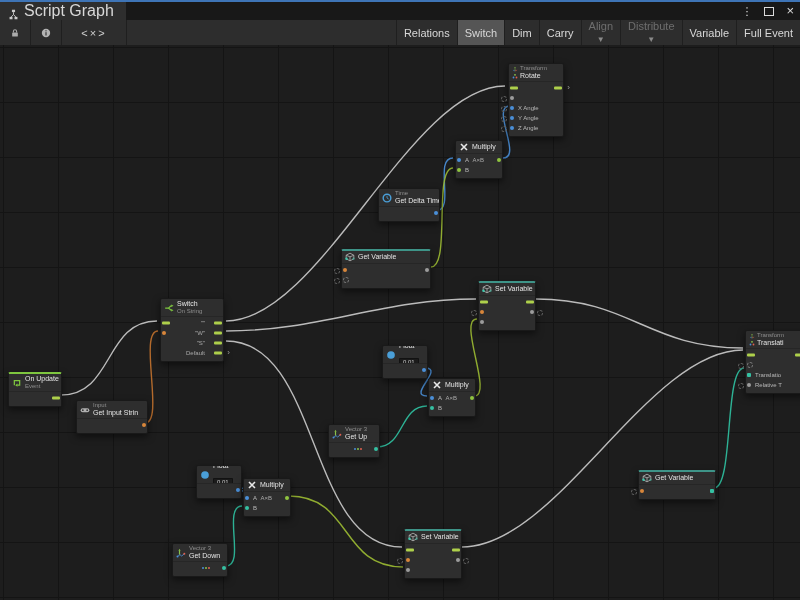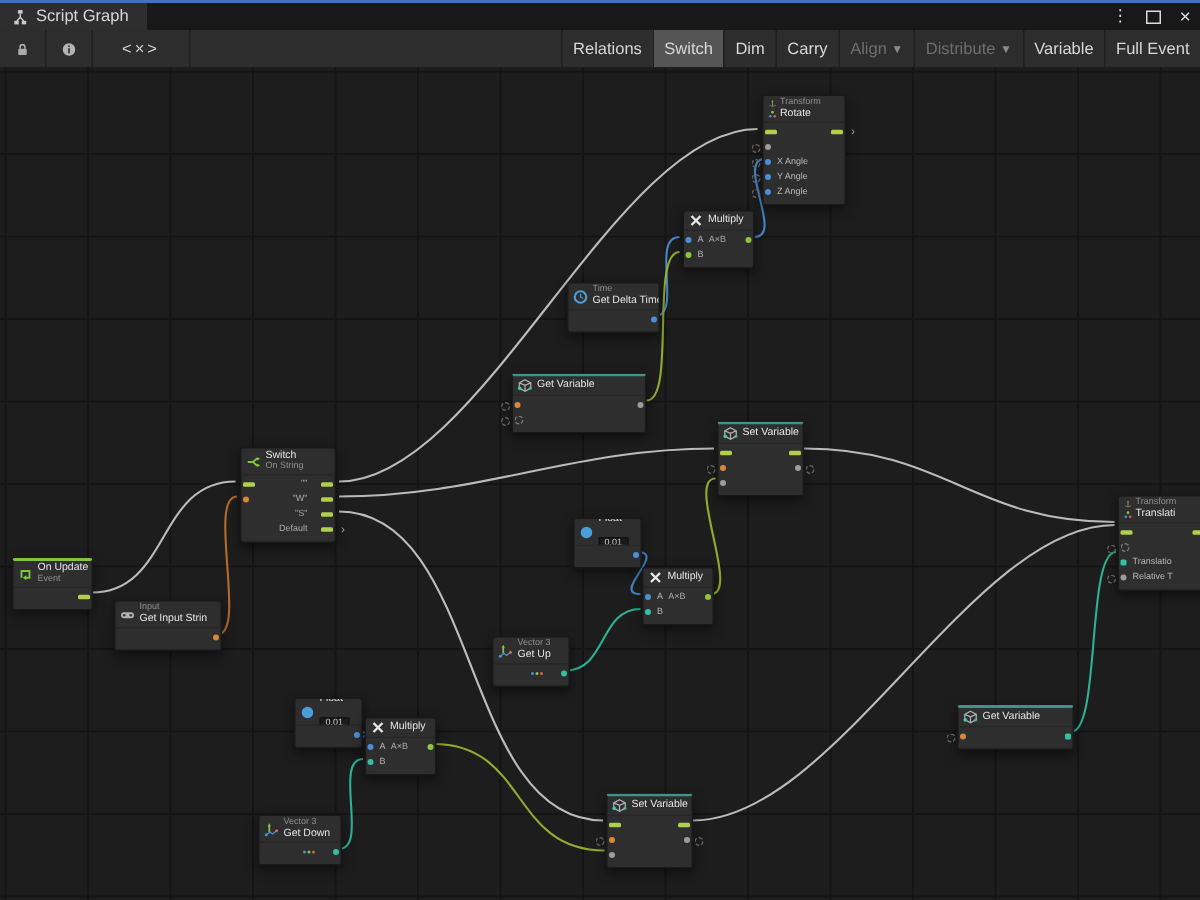--- a/index.html
+++ b/index.html
@@ -2,21 +2,21 @@
 <html><head>
 <meta charset="utf-8">
 <style>
   html,body{margin:0;padding:0;background:#111;}
   body{width:800px;height:600px;position:relative;overflow:hidden;
        font-family:"Liberation Sans", sans-serif; -webkit-font-smoothing:antialiased;}
   
   .topline{height:2px;background:#3e74b6;}
   .tabbar{height:18px;background:#181818;display:flex;align-items:stretch;position:relative;}
   .tab{background:#2e2e2e;display:flex;align-items:center;gap:5px;padding:0 12px 0 8px;
-       color:#d8d8d8;font-size:11px;}
+       color:#d8d8d8;font-size:16px;}
   .tab .ticon{width:11px;height:11px;display:inline-block;}
   .winctl{position:absolute;right:6px;top:1px;display:flex;gap:12px;align-items:center;color:#dcdcdc;height:16px;}
   .winctl .menu{font-size:11px;line-height:16px;}
   .winctl .maxbox{width:8px;height:7px;border:1.5px solid #dcdcdc;display:inline-block;}
   .winctl .close{font-size:13px;line-height:14px;}
   
   .toolbar{height:25px;background:#2d2d2d;border-bottom:1px solid #101010;display:flex;
            align-items:stretch;color:#cfcfcf;font-size:11px;overflow:hidden;}
   .tseg{display:flex;align-items:center;justify-content:center;border-right:1px solid #1f1f1f;}
   .tico{width:30px;}
@@ -24,21 +24,21 @@
   .codeglyph{width:64px;color:#cfcfcf;letter-spacing:2px;font-size:11px;}
   .graphname{padding:0 12px;gap:6px;border-right:none;}
   .graphname svg{width:12px;height:12px;}
   .zoomarea{display:flex;align-items:center;gap:8px;padding:0 10px;border-right:none;}
   .zoomtrack{position:relative;width:96px;height:2px;background:#6b6b6b;border-radius:1px;}
   .zoomhandle{position:absolute;top:-3.5px;width:9px;height:9px;border-radius:50%;background:#b4b4b4;}
   .tbuttons{margin-left:auto;display:flex;align-items:stretch;justify-content:center;}
   .tbtn{display:flex;align-items:center;gap:3px;padding:0 7px;border-left:1px solid #1f1f1f;
         color:#d8d8d8;white-space:nowrap;}
   .tbtn.active{background:#555555;}
-  .tbtn.disabled{color:#6e6e6e;}
+  .tbtn.disabled{color:#6e6e6e;flex-direction:column;}
   .tbtn .chev{font-size:8px;color:#8a8a8a;}
   
   .canvas{position:absolute;left:0;top:45px;width:800px;height:555px;background-color:#1d1d1d;
     background-image:linear-gradient(#141414 1px,transparent 1px),
                      linear-gradient(90deg,#141414 1px,transparent 1px);
     background-size:55px 55px;background-position:3px 2px;}
   svg.wires{position:absolute;left:0;top:0;width:800px;height:555px;pointer-events:none;}
   svg.wires path{fill:none;stroke-width:1.4;opacity:.92;}
   
   .node{position:absolute;background:#2e2e2e;border:1px solid #191919;border-radius:2px;

